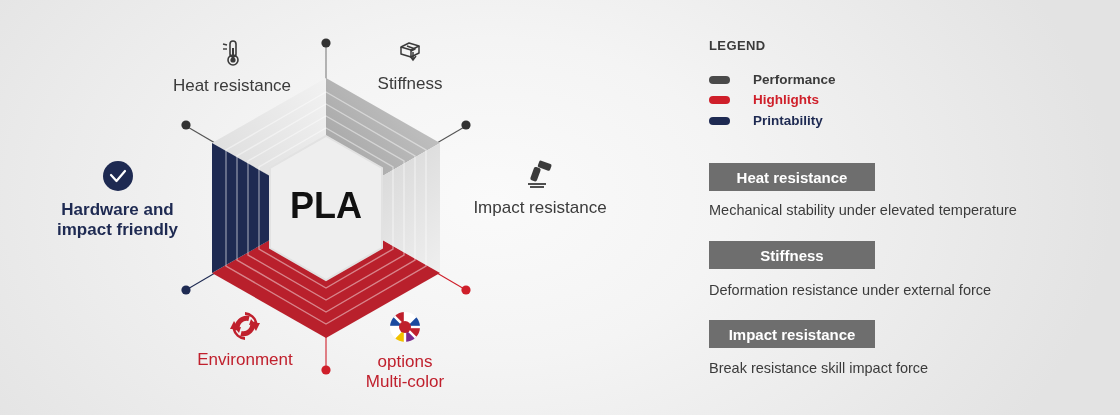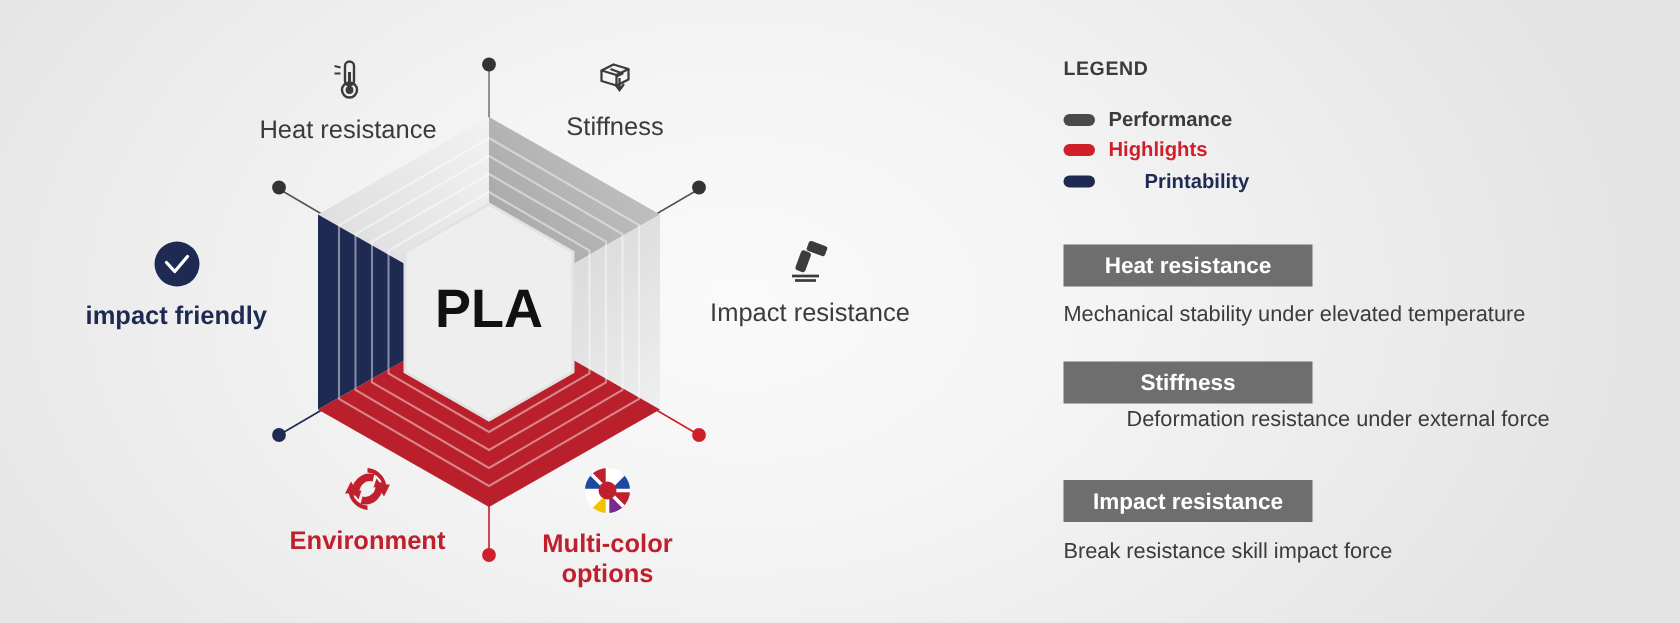--- a/index.html
+++ b/index.html
@@ -16,37 +16,37 @@
 
   
   #diagram{position:absolute;left:0;top:0;width:690px;height:415px;}
   #hexsvg{position:absolute;left:0;top:0;}
 
   .node{position:absolute;text-align:center;}
   .node .ico{display:block;margin:0 auto 4px auto;}
   .node .lbl{display:block;line-height:1.18;}
 
   .lbl-dark{color:#3b3b3b;font-size:17px;}
-  .lbl-red{color:#c0202d;font-size:17px;font-weight:bold;}
+  .lbl-red{color:#c0202d;font-size:17px;font-weight:normal;}
   .lbl-navy{color:#1e2a52;font-size:17px;font-weight:bold;}
 
   #n-heat{left:112px;top:38px;width:240px;}
   #n-stiff{left:320px;top:38px;width:180px;}
   #n-impact{left:450px;top:160px;width:180px;}
   #n-multi{left:330px;top:310px;width:150px;}
   #n-env{left:170px;top:310px;width:150px;}
   #n-hw{left:40px;top:160px;width:155px;}
 
   
   #panel{position:absolute;left:709px;top:0;width:411px;height:415px;}
   #legend-title{
     position:absolute;left:0;top:38px;
     font-size:13px;font-weight:bold;color:#3b3b3b;letter-spacing:.4px;
   }
-  .leg-row{position:absolute;left:0;display:flex;align-items:center;gap:9px;}
+  .leg-row{position:absolute;left:0;display:flex;align-items:center;gap:23px;}
   .leg-sw{width:21px;height:8px;border-radius:4px;display:block;}
   .leg-tx{font-size:13.5px;font-weight:bold;}
 
   .badge{
     position:absolute;left:0;width:166px;height:28px;
     background:#6e6e6e;color:#ffffff;
     font-size:15px;font-weight:bold;
     display:flex;align-items:center;justify-content:center;
   }
   .desc{
@@ -182,22 +182,22 @@
             <g stroke="#ffffff" stroke-width="2.4">
               <line x1="0" y1="-15" x2="0" y2="15"></line>
               <line x1="-15" y1="0" x2="15" y2="0"></line>
               <line x1="-10.6" y1="-10.6" x2="10.6" y2="10.6"></line>
               <line x1="-10.6" y1="10.6" x2="10.6" y2="-10.6"></line>
             </g>
             <circle cx="0" cy="0" r="6" fill="#c0202d"></circle>
           </g>
         </svg>
       </span>
+      <span class="lbl lbl-red">options</span>
       <span class="lbl lbl-red">Multi-color</span>
-      <span class="lbl lbl-red">options</span>
     </div>
 
     <div class="node" id="n-env">
       <span class="ico">
         <svg width="32" height="32" viewBox="0 0 32 32">
           <g fill="#c0202d">
             <path d="M16 5 A11 11 0 0 1 26 13 L22 13 L27 21 L31 13 L28.5 13
                      A14 14 0 0 0 16 2 Z"></path>
             <path d="M16 27 A11 11 0 0 1 6 19 L10 19 L5 11 L1 19 L3.5 19
                      A14 14 0 0 0 16 30 Z"></path>
@@ -214,45 +214,46 @@
       <span class="lbl lbl-red">Environment</span>
     </div>
 
     <div class="node" id="n-hw">
       <span class="ico">
         <svg width="32" height="32" viewBox="0 0 32 32">
           <circle cx="16" cy="16" r="15" fill="#1e2a52"></circle>
           <path d="M9 15 L14.5 21 L23 11" fill="none" stroke="#ffffff" stroke-width="2.2" stroke-linecap="round" stroke-linejoin="round"></path>
         </svg>
       </span>
+      <span class="lbl lbl-navy">Hardware and</span>
       <span class="lbl lbl-navy">impact friendly</span>
     </div>
   </div>
 
   <div id="panel">
 
     <div id="legend-title">LEGEND</div>
 
     <div class="leg-row" style="top:72px;">
       <span class="leg-sw" style="background:#4a4a4a;"></span>
       <span class="leg-tx" style="color:#3b3b3b;">Performance</span>
     </div>
 
     <div class="leg-row" style="top:92px;">
       <span class="leg-sw" style="background:#cf1f2a;"></span>
       <span class="leg-tx" style="color:#cf1f2a;">Highlights</span>
     </div>
 
     <div class="leg-row" style="top:113px;">
       <span class="leg-sw" style="background:#1e2a52;"></span>
-      <span class="leg-tx" style="color:#1e2a52;margin-left:24px;">Printability</span>
+      <span class="leg-tx" style="color:#1e2a52;">Printability</span>
     </div>
 
     <div class="badge" style="top:163px;">Heat resistance</div>
     <div class="desc" style="top:202px;">Mechanical stability under elevated temperature</div>
 
     <div class="badge" style="top:241px;">Stiffness</div>
-    <div class="desc" style="top:272px;margin-left:42px;">Deformation resistance under external force</div>
+    <div class="desc" style="top:282px;">Deformation resistance under external force</div>
 
     <div class="badge" style="top:320px;">Impact resistance</div>
     <div class="desc" style="top:360px;">Break resistance skill impact force</div>
   </div>
 </div>
 
 </body></html>

